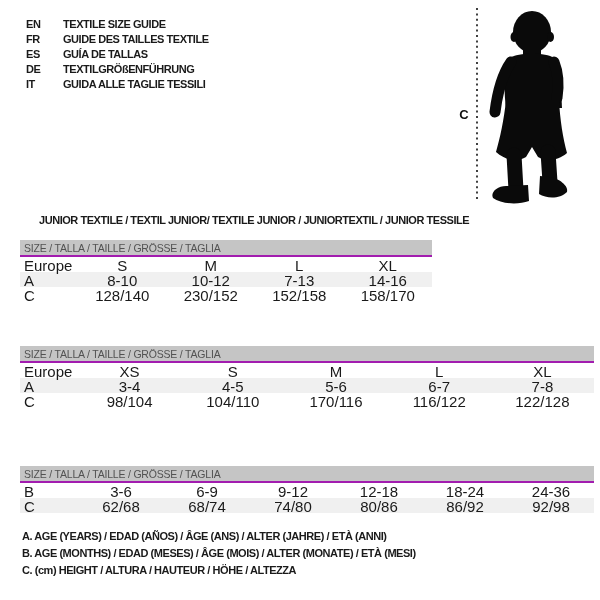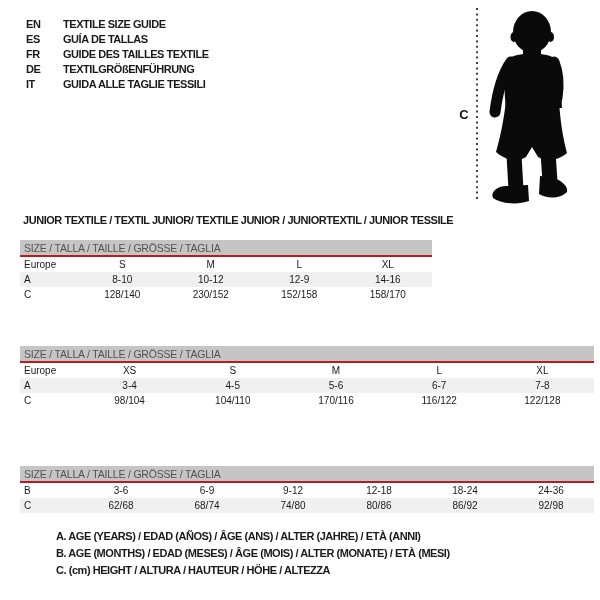--- a/index.html
+++ b/index.html
@@ -14,61 +14,61 @@
   .lang{position:absolute;left:22px;top:16px;}
   .lang-row{display:flex;height:15px;align-items:center;}
   .lang-code{width:37px;}
 
   
   .fig{position:absolute;left:440px;top:0;width:160px;height:215px;}
   .fig svg{display:block;}
   .fig text{font-family:"Liberation Sans",sans-serif;}
 
   
-  .tbl-title{position:absolute;line-height:13.5px;}
+  .tbl-title{position:absolute;line-height:13.5px;margin-left:16px;}
   #t1-title{left:19px;top:214px;}
   #t2-title{left:19px;top:325px;}
   #t3-title{left:19px;top:424px;}
 
   
   .tbl{position:absolute;left:16px;}
   #t1{top:240px;width:412px;}
   #t2{top:346px;width:574px;}
   #t3{top:466px;width:574px;}
-  .size-bar{height:15px;background:#c5c5c5;border-bottom:2px solid #b91c1c;
+  .size-bar{height:15px;background:#c5c5c5;border-bottom:2px solid #a21caf;
             color:#525252;font-size:10.5px;letter-spacing:-0.2px;
             display:flex;align-items:center;padding-left:4px;}
-  .trow{display:grid;height:15px;align-items:center;font-size:10px;}
+  .trow{display:grid;height:15px;align-items:center;font-size:15px;}
   .cols5{grid-template-columns:58px repeat(4,1fr);}
   .cols6{grid-template-columns:58px repeat(5,1fr);}
   .cols7{grid-template-columns:58px repeat(6,1fr);}
   .trow span{text-align:center;}
   .trow span:first-child{text-align:left;padding-left:4px;}
   .alt{background:#f0f0f0;}
 
   
-  .legend{position:absolute;left:18px;top:528px;line-height:17px;margin-left:34px;}
+  .legend{position:absolute;left:18px;top:528px;line-height:17px;}
 </style>
 </head>
 <body>
 
 <div class="stage">
 
   <div class="lang">
     <div class="lang-row cond">
       <span class="lang-code">EN</span>
       <span>TEXTILE SIZE GUIDE</span>
     </div>
     <div class="lang-row cond">
+      <span class="lang-code">FR</span>
+      <span>GUIDE DES TAILLES TEXTILE</span>
+    </div>
+    <div class="lang-row cond">
       <span class="lang-code">ES</span>
       <span>GUÍA DE TALLAS</span>
-    </div>
-    <div class="lang-row cond">
-      <span class="lang-code">FR</span>
-      <span>GUIDE DES TAILLES TEXTILE</span>
     </div>
     <div class="lang-row cond">
       <span class="lang-code">DE</span>
       <span>TEXTILGRÖßENFÜHRUNG</span>
     </div>
     <div class="lang-row cond">
       <span class="lang-code">IT</span>
       <span>GUIDA ALLE TAGLIE TESSILI</span>
     </div>
   </div>
@@ -101,21 +101,21 @@
       <span>Europe</span>
       <span>S</span>
       <span>M</span>
       <span>L</span>
       <span>XL</span>
     </div>
     <div class="trow cols5 alt">
       <span>A</span>
       <span>8-10</span>
       <span>10-12</span>
-      <span>12-9</span>
+      <span>7-13</span>
       <span>14-16</span>
     </div>
     <div class="trow cols5">
       <span>C</span>
       <span>128/140</span>
       <span>230/152</span>
       <span>152/158</span>
       <span>158/170</span>
     </div>
   </div>

